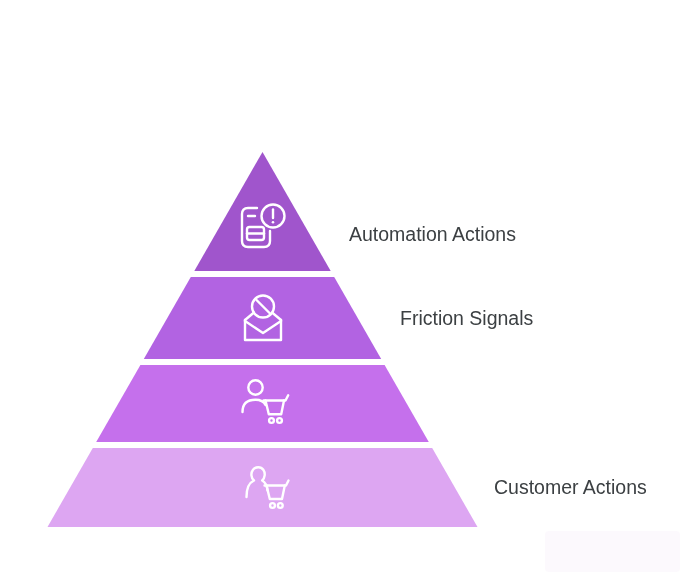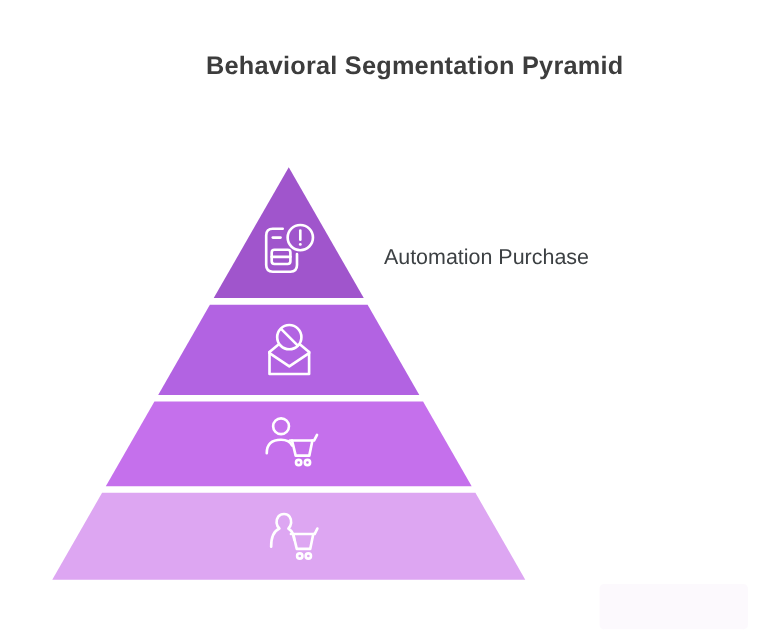--- a/index.html
+++ b/index.html
@@ -24,21 +24,20 @@
   .watermark-remnant{
     position:absolute;left:545px;top:531px;width:135px;height:41px;
     background:#fbf8fc;border-radius:4px;opacity:.8;
   }
 </style>
 </head>
 <body>
 
 <div class="stage">
 
-  <div class="title">Behavioral Segmentation Pyramid</div>
 
   <svg class="pyramid-svg" width="690" height="576" viewBox="0 0 690 576">
 
     <polygon points="262.5,152 330.7,271 194.3,271" fill="#a055cc"></polygon>
     <polygon points="190.8,277 334.2,277 381.2,359 143.8,359" fill="#b263e2"></polygon>
     <polygon points="140.4,365 384.6,365 428.8,442 96.2,442" fill="#c570ec"></polygon>
     <polygon points="92.8,448 432.2,448 477.5,527 47.5,527" fill="#dda6f2"></polygon>
 
     <g transform="translate(234,199)" fill="none" stroke-width="2.4" stroke-linecap="round" stroke-linejoin="round" stroke="#ffffff">
       <path d="M23 9 H14 Q8 9 8 15 V42 Q8 48 14 48 H30 Q36 48 36 42 V32"></path>
@@ -69,16 +68,18 @@
 
     <g transform="translate(235,459)" fill="none" stroke-width="2.4" stroke-linecap="round" stroke-linejoin="round" stroke="#ffffff">
       <path d="M11.5 38 C11.5 29 14.5 23.5 19 21.5 C16 19 15.5 14 18 10.7 C20.5 7.4 26 7.4 28.3 10.7 C30.6 14 30 19 27.2 21.5 C30.5 23.5 32.2 27.5 32.5 31.5"></path>
       <path d="M29.5 26.5 H51 L53.5 21.5"></path>
       <path d="M31.5 26.5 L34.8 40 H47 L49.8 26.5"></path>
       <circle cx="37.5" cy="46.5" r="2.4"></circle>
       <circle cx="45.3" cy="46.5" r="2.4"></circle>
     </g>
   </svg>
 
-  <div class="level-label label-1">Automation Purchase</div>
+  <div class="level-label label-1">Automation Actions</div>
+  <div class="level-label label-2">Friction Signals</div>
+  <div class="level-label label-4">Customer Actions</div>
 
   <div class="watermark-remnant"></div>
 </div>
 
 </body></html>

